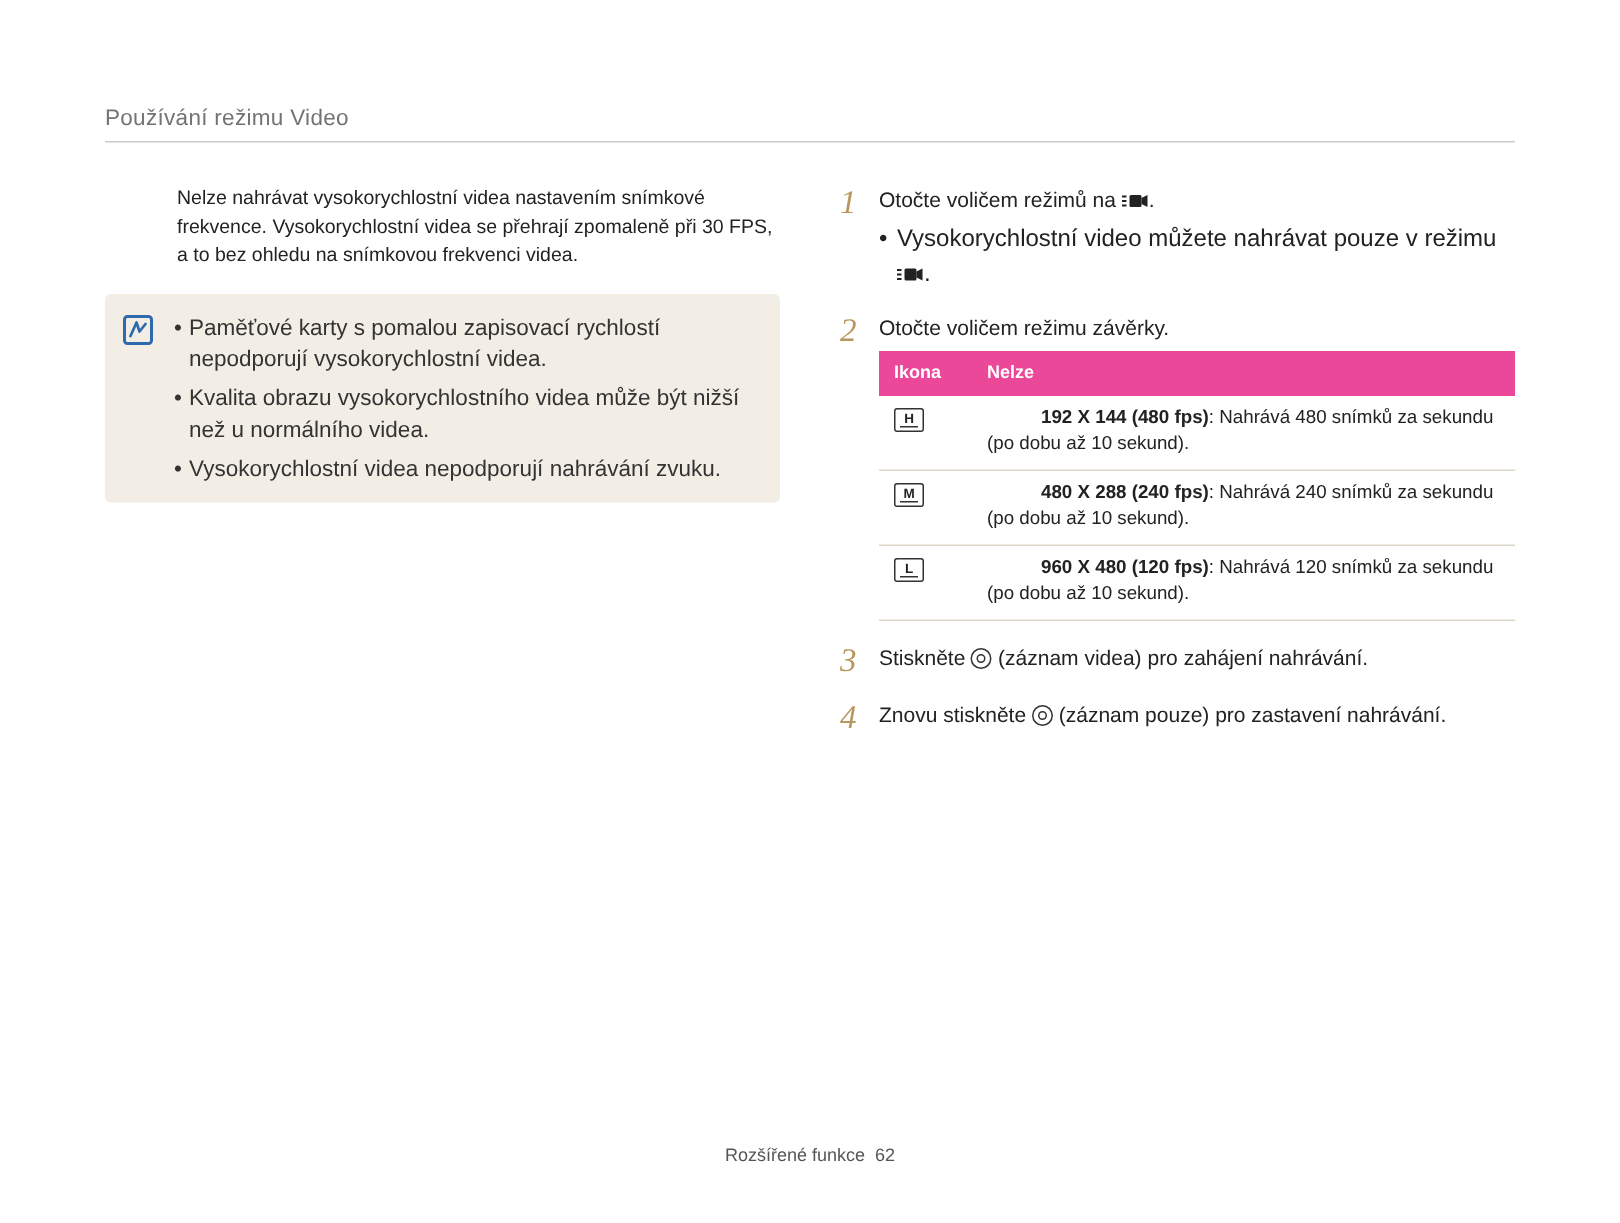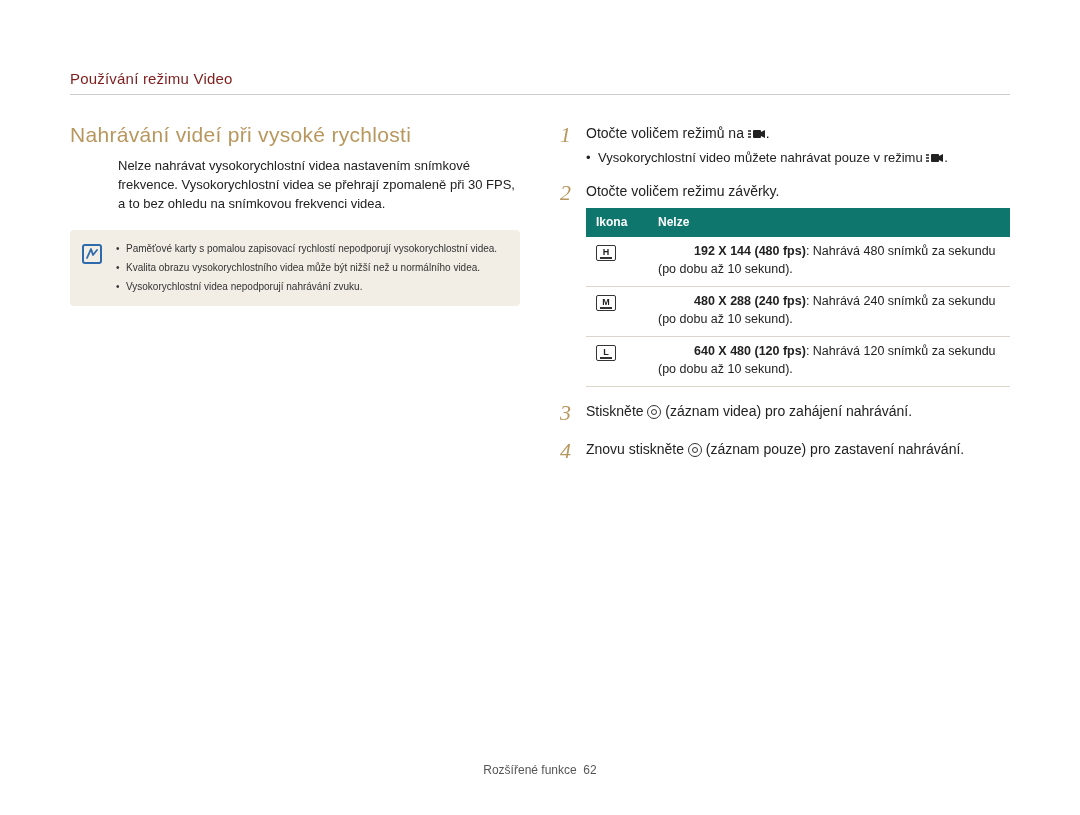--- a/index.html
+++ b/index.html
@@ -14,21 +14,21 @@
   .page {
     padding: 70px 70px 0 70px;
   }
   .header-row {
     border-bottom: 1px solid #ccc;
     padding-bottom: 6px;
     margin-bottom: 28px;
   }
   .header-text {
     font-size: 15px;
-    color: #7f1d1d;
+    color: #737373;
     letter-spacing: 0.2px;
   }
   .columns {
     display: flex;
     gap: 40px;
   }
   .col {
     flex: 1;
     min-width: 0;
   }
@@ -62,21 +62,21 @@
     border-radius: 3px;
     display: flex;
     align-items: center;
     justify-content: center;
   }
   .note-icon svg { display:block; }
   .note-list {
     list-style: none;
   }
   .note-list li {
-    font-size: 10px;
+    font-size: 15px;
     line-height: 1.4;
     color: #333;
     margin-bottom: 5px;
     position: relative;
     padding-left: 10px;
   }
   .note-list li:last-child { margin-bottom: 0; }
   .note-list li::before {
     content: "•";
     position: absolute;
@@ -101,21 +101,21 @@
     flex: 1;
     font-size: 14px;
     line-height: 1.45;
     color: #222;
   }
   .step-sub {
     list-style: none;
     margin-top: 6px;
   }
   .step-sub li {
-    font-size: 13px;
+    font-size: 16px;
     line-height: 1.4;
     position: relative;
     padding-left: 12px;
   }
   .step-sub li::before {
     content: "•";
     position: absolute;
     left: 0;
     top: 0;
   }
@@ -141,21 +141,21 @@
     border:1px solid #333;
     border-radius:50%;
   }
   table.spec {
     width: 100%;
     border-collapse: collapse;
     margin-top: 6px;
     font-size: 12.5px;
   }
   table.spec th {
-    background: #0f766e;
+    background: #ec4899;
     color: #fff;
     font-weight: bold;
     text-align: left;
     padding: 6px 10px;
     font-size: 12px;
   }
   table.spec th:first-child { width: 62px; }
   table.spec td {
     padding: 6px 10px 8px 10px;
     border-bottom: 1px solid #dcd6ca;
@@ -195,21 +195,20 @@
 <body>
 
 <div class="page">
   <div class="header-row">
     <span class="header-text">Používání režimu Video</span>
   </div>
 
   <div class="columns">
 
     <div class="col">
-      <h2 class="section-title">Nahrávání videí při vysoké rychlosti</h2>
       <p class="intro-para">Nelze nahrávat vysokorychlostní videa nastavením  snímkové frekvence. Vysokorychlostní videa se přehrají zpomaleně při 30 FPS, a to bez ohledu na snímkovou frekvenci videa.</p>
 
       <div class="note-box">
         <span class="note-icon">
           <svg width="12" height="12" viewBox="0 0 12 12">
             <path d="M1 10 L5 1 L7 7 L11 2" stroke="#2f6aad" stroke-width="1.8" fill="none" stroke-linecap="round" stroke-linejoin="round"></path>
           </svg>
         </span>
         <ul class="note-list">
           <li>Paměťové karty s pomalou zapisovací rychlostí  nepodporují vysokorychlostní videa.</li>
@@ -258,21 +257,21 @@
                 <tr>
                   <td><span class="box-icon"><span>H</span></span></td>
                   <td><span class="bold">192 X 144 (480 fps)</span><span>: Nahrává 480 snímků za sekundu (po dobu až 10 sekund).</span></td>
                 </tr>
                 <tr>
                   <td><span class="box-icon"><span>M</span></span></td>
                   <td><span class="bold">480 X 288 (240 fps)</span><span>: Nahrává 240 snímků za sekundu (po dobu až 10 sekund).</span></td>
                 </tr>
                 <tr>
                   <td><span class="box-icon"><span>L</span></span></td>
-                  <td><span class="bold">640 X 480 (120 fps)</span><span>: Nahrává 120 snímků za sekundu (po dobu až 10 sekund).</span></td>
+                  <td><span class="bold">960 X 480 (120 fps)</span><span>: Nahrává 120 snímků za sekundu (po dobu až 10 sekund).</span></td>
                 </tr>
               </tbody>
             </table>
           </div>
         </div>
 
         <div class="step">
           <div class="step-num">3</div>
           <div class="step-body">
             <span>Stiskněte </span><span class="record-icon"></span><span> (záznam videa) pro zahájení nahrávání.</span>

